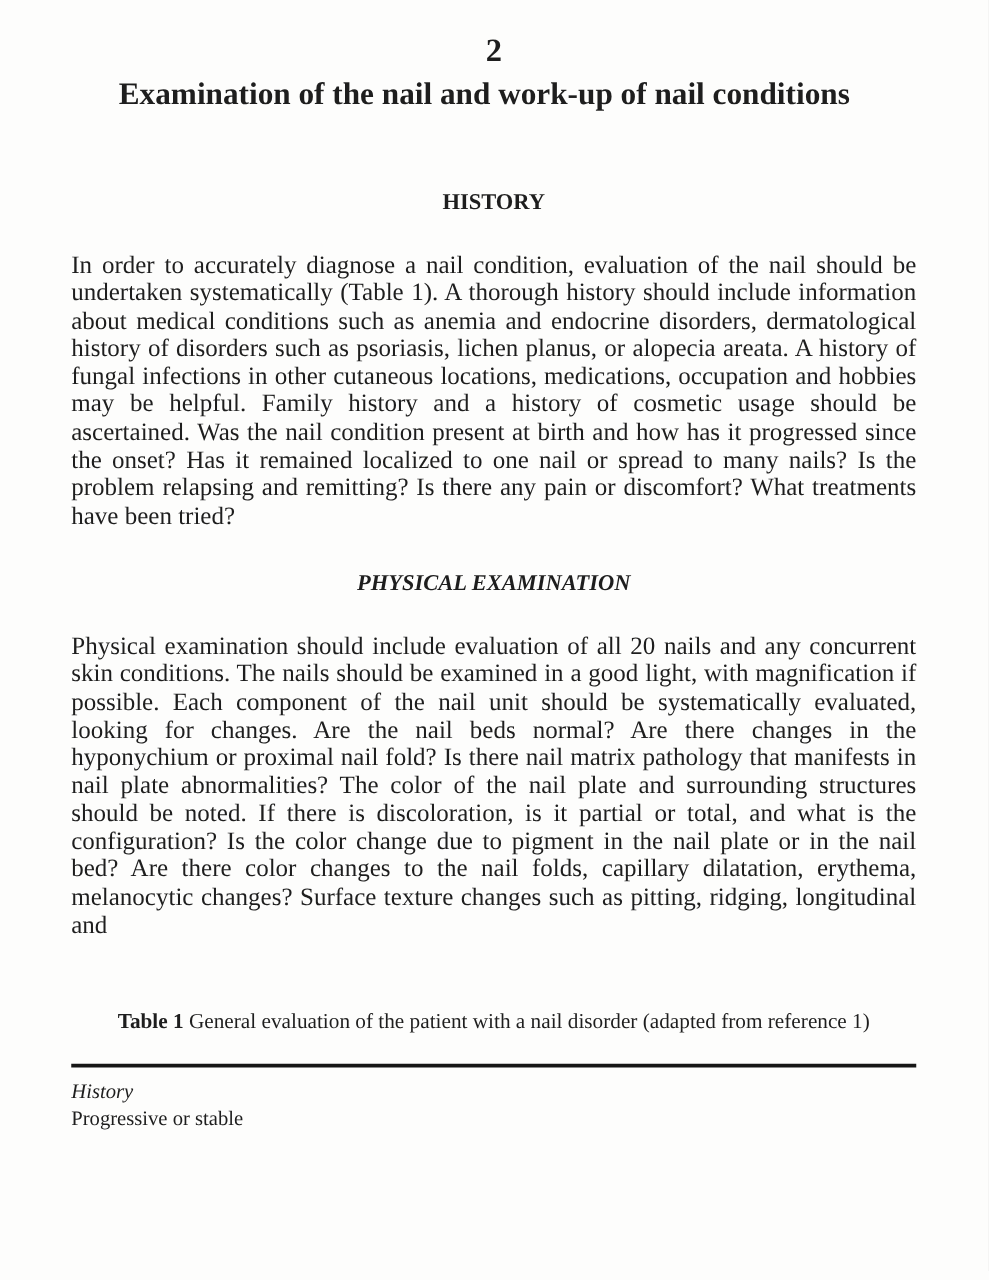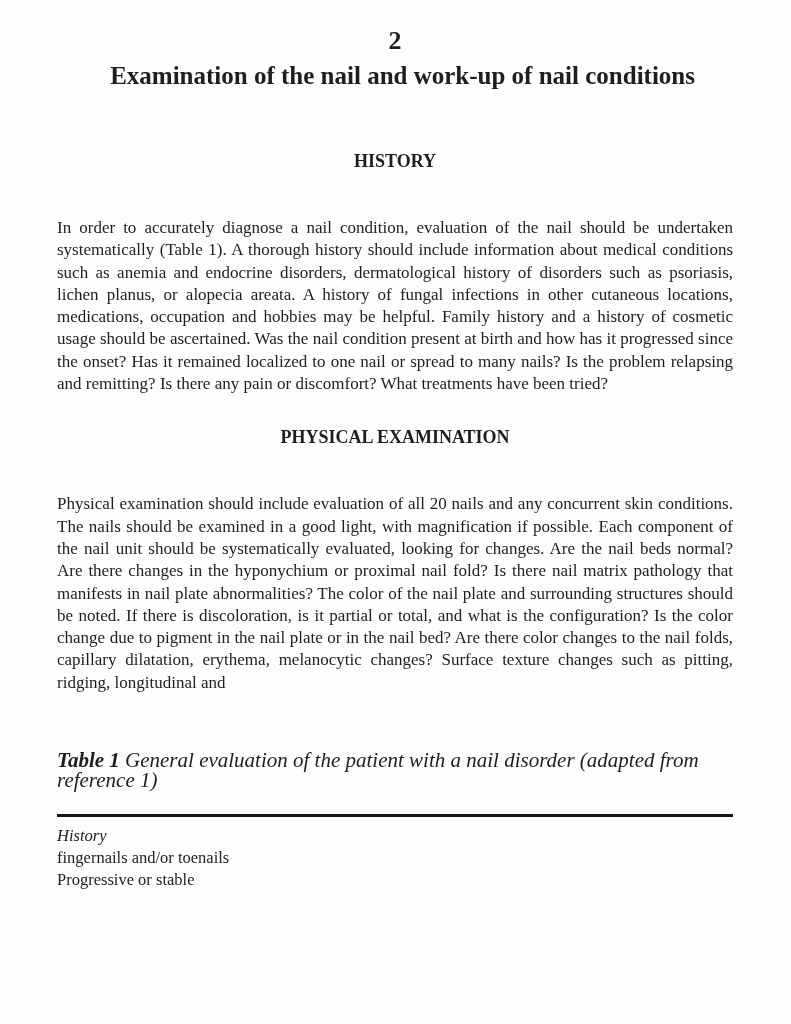--- a/index.html
+++ b/index.html
@@ -21,51 +21,51 @@
   }
   .chapter-number {
     text-align: center;
     font-size: 26px;
     font-weight: bold;
     line-height: 30px;
   }
   .chapter-title {
     margin: 4px auto 0;
     max-width: 600px;
-    text-align: right;
+    text-align: left;
     font-size: 25px;
     font-weight: bold;
     line-height: 31px;
   }
   .section-heading {
     margin: 0;
     text-align: center;
     font-size: 18px;
     font-weight: bold;
     line-height: 20px;
   }
   .section-heading.first {
     margin-top: 60px;
   }
   .section-heading.second {
     margin-top: 32px;
+    font-style: italic;
   }
   .body-para {
-    margin: 46px 0 0;
-    font-size: 17px;
+    margin: 30px 0 0;
+    font-size: 20px;
     line-height: 22.3px;
     text-align: justify;
     font-family: Liberation Serif, serif;
   }
   .table-caption {
     margin: 56px 0 0;
-    text-align: left;
-    font-size: 21px;
+    text-align: center;
+    font-size: 17px;
     line-height: 20px;
-    font-style: italic;
   }
   .table-caption b {
     font-weight: bold;
   }
   .table-rule {
     border: none;
     border-top: 3px solid #161616;
     margin: 24px 0 0;
   }
   .table-body {
@@ -93,17 +93,16 @@
   <h2 class="section-heading second">PHYSICAL EXAMINATION</h2>
 
   <p class="body-para">Physical examination should include evaluation of all 20 nails and any concurrent skin conditions. The nails should be examined in a good light, with magnification if possible. Each component of the nail unit should be systematically evaluated, looking for changes. Are the nail beds normal? Are there changes in the hyponychium or proximal nail fold? Is there nail matrix pathology that manifests in nail plate abnormalities? The color of the nail plate and surrounding structures should be noted. If there is discoloration, is it partial or total, and what is the configuration? Is the color change due to pigment in the nail plate or in the nail bed? Are there color changes to the nail folds, capillary dilatation, erythema, melanocytic changes? Surface texture changes such as pitting, ridging, longitudinal and</p>
 
   <p class="table-caption"><b>Table 1</b><span> General evaluation of the patient with a nail disorder (adapted from reference 1)</span></p>
 
   <hr class="table-rule">
 
   <div class="table-body">
     <div class="table-group-heading">History</div>
-    <div class="table-row">fingernails and/or toenails</div>
     <div class="table-row">Progressive or stable</div>
   </div>
 
 </div>
 
 </body></html>

